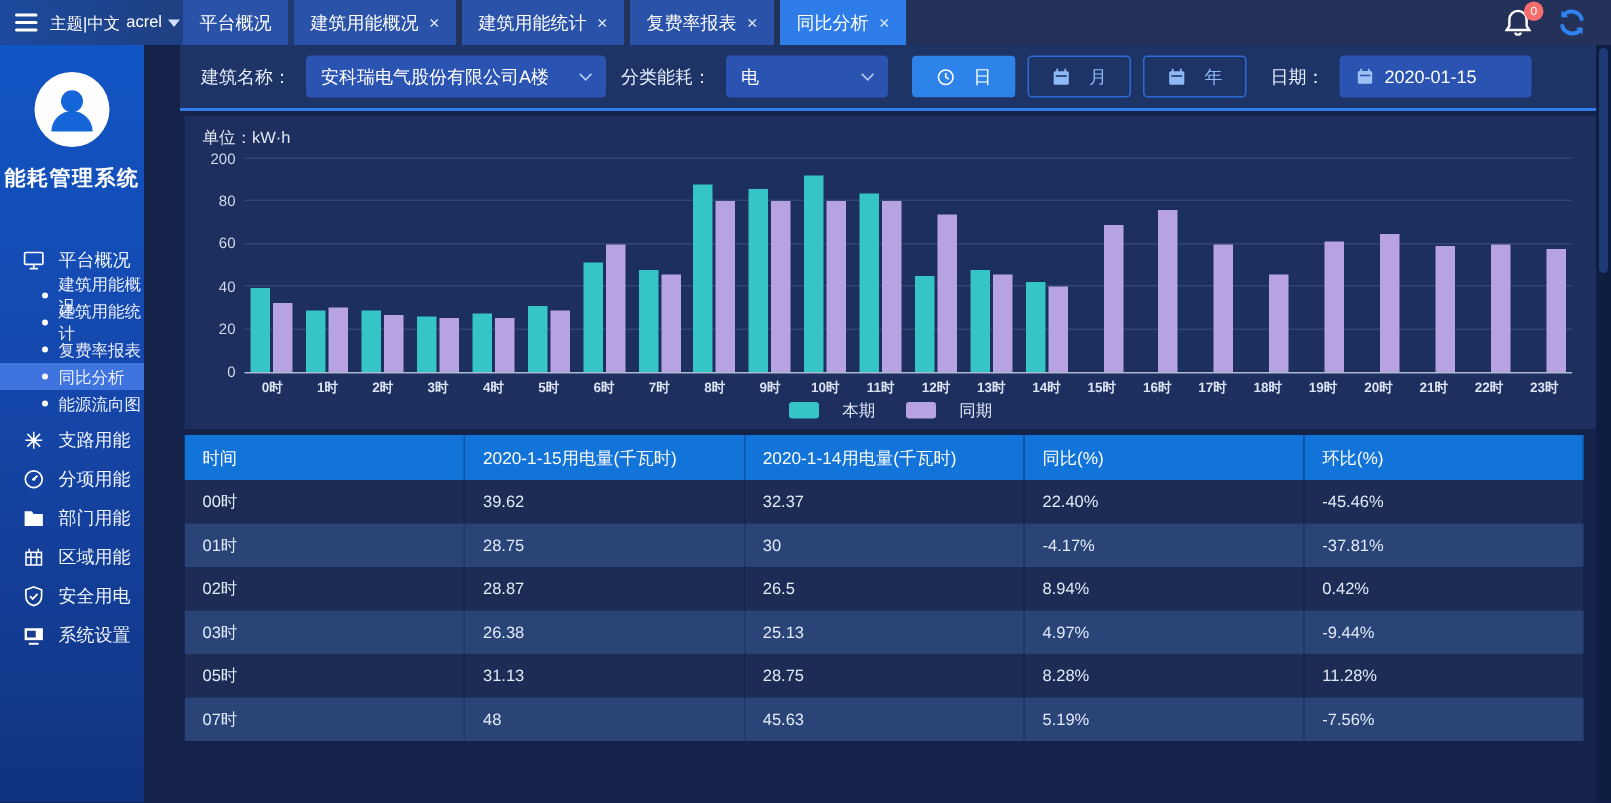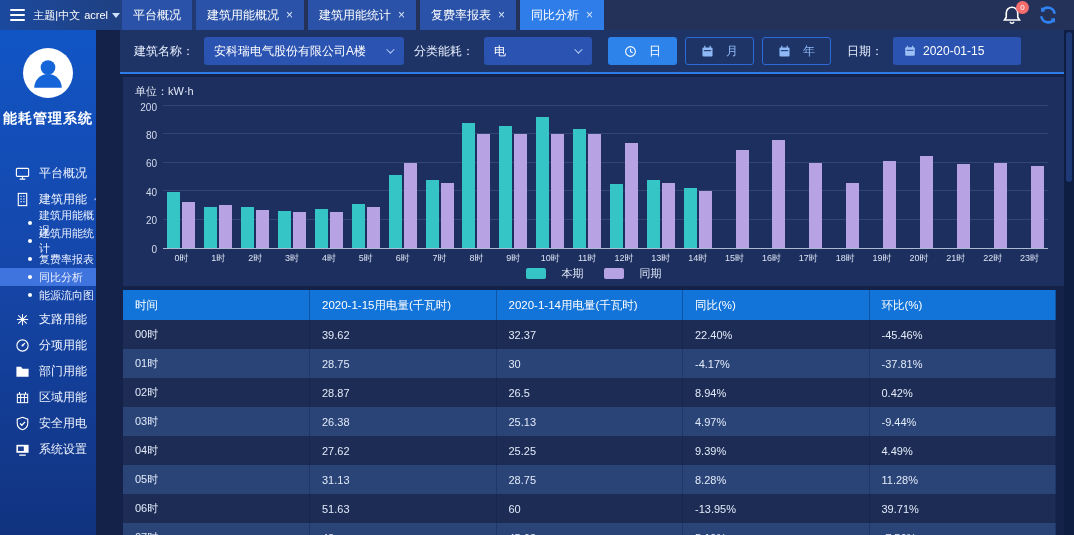--- a/index.html
+++ b/index.html
@@ -59,21 +59,21 @@
   
   .chart-panel { height:209px; flex:none; margin:3px 0 0 3px; background:#1d2f5f; position:relative; }
   .unit-label { position:absolute; top:7px; left:12px; font-size:11px; color:#e2e8f5; }
   .plot { position:absolute; left:40px; right:16px; top:30px; height:142px; border-bottom:1px solid #aeb9d2; }
   .gridline { position:absolute; left:0; right:0; height:1px; background:rgba(190,205,235,0.14); }
   .ytick { position:absolute; right:calc(100% + 6px); transform:translateY(-50%); font-size:10px; color:#d3daeb; }
   .bars-row { position:absolute; left:0; right:0; top:0; bottom:0; display:flex; align-items:flex-end; }
   .bar-group { flex:1; display:flex; align-items:flex-end; justify-content:center; gap:2px; height:100%; }
   .bar { width:13px; }
   .xlabels { position:absolute; left:40px; right:16px; top:175px; display:flex; }
-  .xlab { flex:1; text-align:center; font-size:9px; font-weight:normal; color:#dbe2f2; }
+  .xlab { flex:1; text-align:center; font-size:9px; font-weight:bold; color:#dbe2f2; }
   .legend { position:absolute; left:0; right:0; bottom:5px; display:flex; justify-content:center; gap:20px; align-items:center; }
   .legend-item { display:flex; align-items:center; gap:16px; font-size:11px; color:#dde4f4; cursor:pointer; }
   .legend-swatch { width:20px; height:11px; border-radius:2px; }
 
   
   .table-wrap { flex:1; margin:4px 8px 0 3px; position:relative; overflow:hidden; }
   table { width:100%; border-collapse:collapse; table-layout:fixed; }
   th { background:#1273d9; color:#fff; font-size:11.5px; font-weight:normal; text-align:left; height:30px; padding-left:12px; border-right:1px solid rgba(10,30,70,0.35); }
   td { font-size:11px; color:#e2eaf8; height:29px; padding-left:12px; border-right:1px solid rgba(10,30,70,0.3); }
   tbody tr:nth-child(odd) td { background:#1d2c55; }
@@ -150,30 +150,20 @@
   <div class="sys-title">能耗管理系统</div>
   <div class="nav">
       <div class="nav-item">
         <span class="nav-ic">
           <svg viewBox="0 0 16 16">
             <rect x="1.5" y="2.5" width="13" height="8.5" rx="1" fill="none" stroke="#fff" stroke-width="1.2"></rect>
             <path d="M5 14h6M8 11v3" stroke="#fff" stroke-width="1.2"></path>
           </svg>
         </span>
         <span class="nav-label">平台概况</span>
-      </div>
-      <div class="nav-item">
-        <span class="nav-ic">
-          <svg viewBox="0 0 16 16">
-            <rect x="3.5" y="1.5" width="9" height="13" fill="none" stroke="#fff" stroke-width="1.2"></rect>
-            <path d="M5.7 4.5h1.6M8.7 4.5h1.6M5.7 7.5h1.6M8.7 7.5h1.6M5.7 10.5h1.6M8.7 10.5h1.6" stroke="#fff" stroke-width="1.1"></path>
-          </svg>
-        </span>
-        <span class="nav-label">建筑用能</span>
-        <span class="chev up"></span>
       </div>
       <div class="submenu">
         <div class="sub-item">
           <span class="bullet"></span>
           <span>建筑用能概况</span>
         </div>
         <div class="sub-item">
           <span class="bullet"></span>
           <span>建筑用能统计</span>
         </div>
@@ -494,41 +484,27 @@
             <td>0.42%</td>
           </tr>
           <tr>
             <td>03时</td>
             <td>26.38</td>
             <td>25.13</td>
             <td>4.97%</td>
             <td>-9.44%</td>
           </tr>
           <tr>
-            <td>04时</td>
-            <td>27.62</td>
-            <td>25.25</td>
-            <td>9.39%</td>
-            <td>4.49%</td>
-          </tr>
-          <tr>
             <td>05时</td>
             <td>31.13</td>
             <td>28.75</td>
             <td>8.28%</td>
             <td>11.28%</td>
           </tr>
           <tr>
-            <td>06时</td>
-            <td>51.63</td>
-            <td>60</td>
-            <td>-13.95%</td>
-            <td>39.71%</td>
-          </tr>
-          <tr>
             <td>07时</td>
             <td>48</td>
             <td>45.63</td>
             <td>5.19%</td>
             <td>-7.56%</td>
           </tr>
         </tbody>
     </table>
 
   </div>

